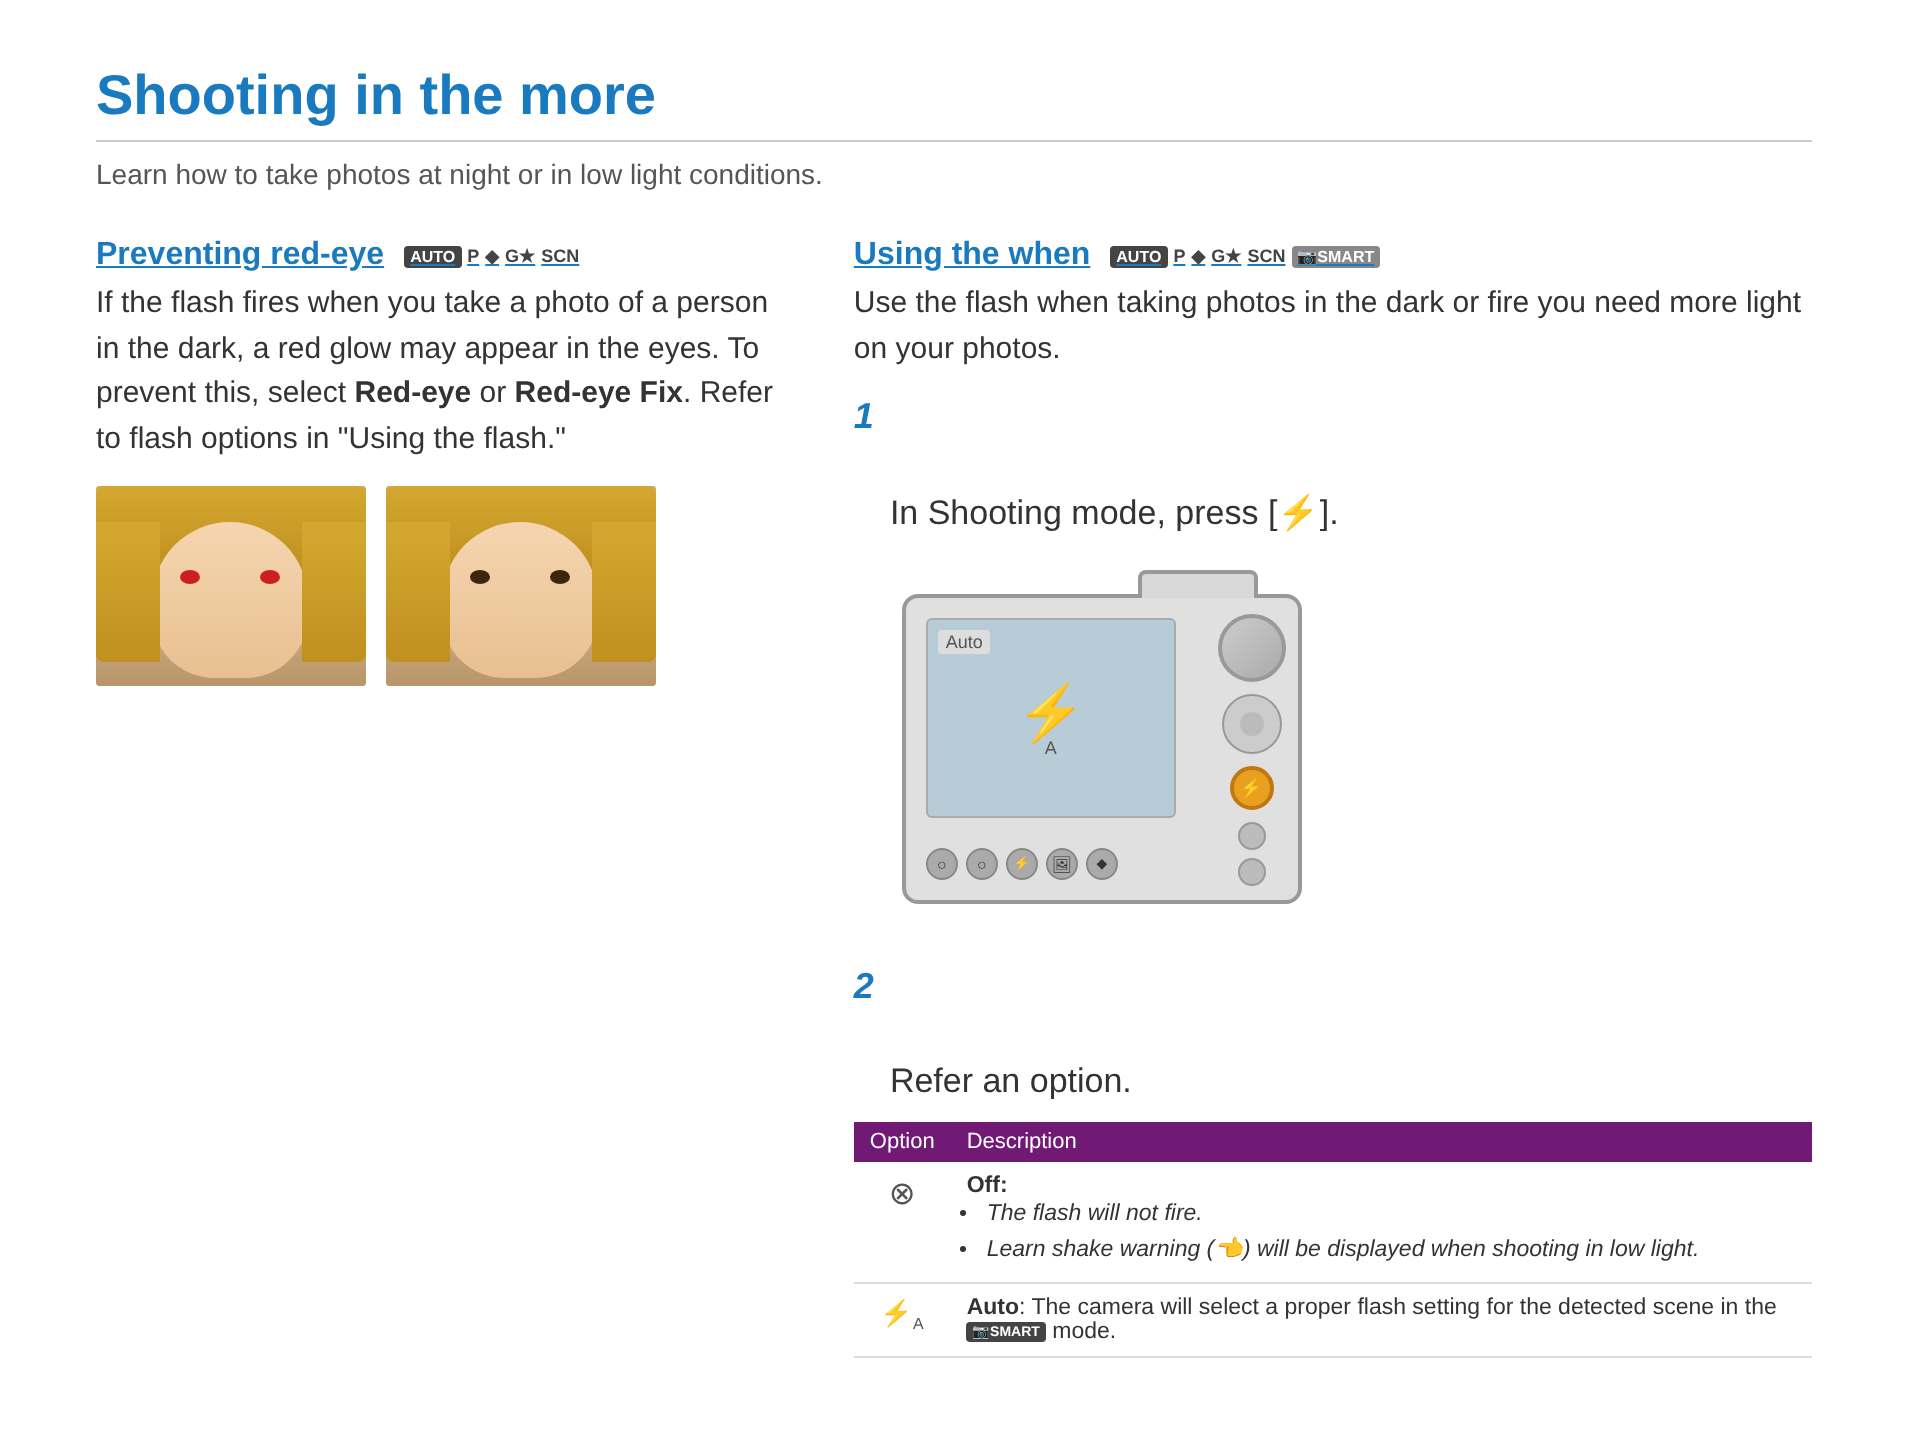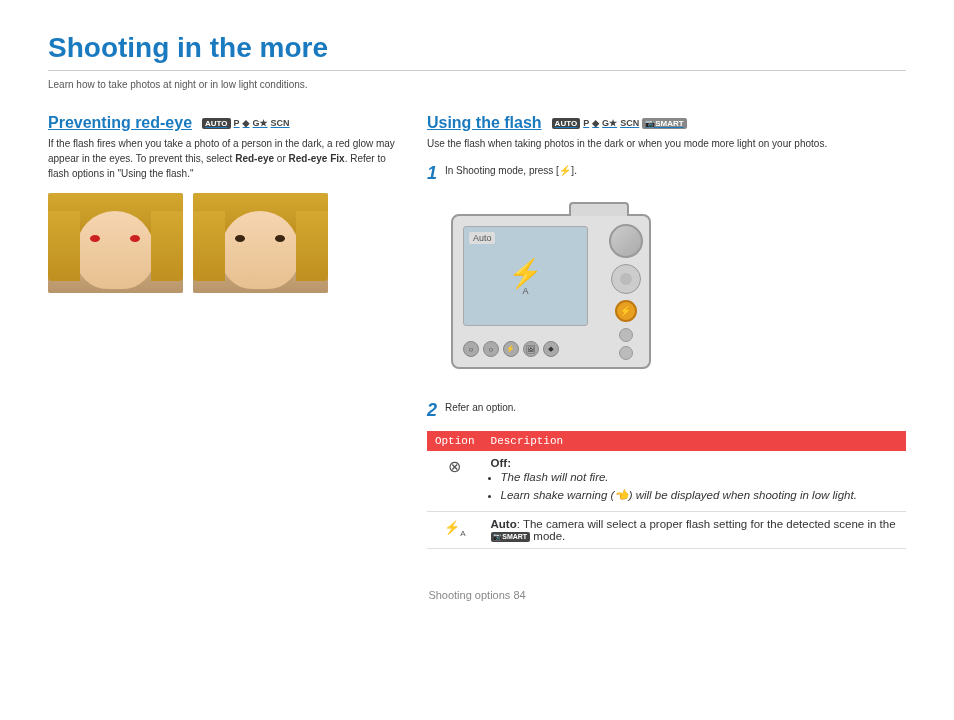--- a/index.html
+++ b/index.html
@@ -16,21 +16,21 @@
     .page-title {
       font-size: 28px;
       font-weight: bold;
       color: #1a7abf;
       border-bottom: 1px solid #ccc;
       padding-bottom: 6px;
       margin-bottom: 8px;
     }
 
     .subtitle {
-      font-size: 10px;
+      font-size: 14px;
       color: #555;
       margin-bottom: 24px;
     }
 
     .two-col {
       display: flex;
       gap: 32px;
     }
 
     .col-left {
@@ -71,21 +71,21 @@
     }
 
     .badge-light {
       background: none;
       color: #444;
       font-size: 9px;
       font-weight: bold;
     }
 
     .section-text {
-      font-size: 10px;
+      font-size: 15px;
       color: #333;
       line-height: 1.5;
       margin-bottom: 12px;
     }
 
     .section-text b {
       font-weight: bold;
     }
 
     .photos-row {
@@ -111,37 +111,37 @@
     }
 
     .step-row {
       display: flex;
       align-items: flex-start;
       gap: 8px;
       margin-bottom: 10px;
     }
 
     .step-text {
-      font-size: 10px;
+      font-size: 17px;
       color: #333;
       padding-top: 2px;
+      margin-top: 46px;
     }
 
     
     .options-table {
       width: 100%;
       border-collapse: collapse;
       margin-top: 8px;
       font-size: 11.5px;
     }
 
     .options-table thead tr {
-      background: #ef4444;
+      background: #701a75;
       color: #fff;
-      font-family: Liberation Mono, monospace;
     }
 
     .options-table thead th {
       padding: 4px 8px;
       text-align: left;
       font-weight: normal;
       font-size: 11px;
     }
 
     .options-table tbody tr {
@@ -244,32 +244,32 @@
         <div style="position:absolute;top:42px;left:82px;width:10px;height:7px;background:#3a2510;border-radius:50%;"></div>
 
         <div style="position:absolute;top:18px;left:0;width:32px;height:70px;background:linear-gradient(180deg,#d4a830,#c09020);border-radius:0 0 0 4px;"></div>
         <div style="position:absolute;top:18px;right:0;width:32px;height:70px;background:linear-gradient(180deg,#d4a830,#c09020);border-radius:0 0 4px 0;"></div>
       </div>
     </div>
   </div>
 
   <div class="col-right">
     <div class="section-title">
-      <span>Using the flash</span>
+      <span>Using the when</span>
       <span class="mode-badges">
         <span class="badge">AUTO</span>
         <span class="badge-light">P</span>
         <span class="badge-light">◆</span>
         <span class="badge-light">G★</span>
         <span class="badge-light">SCN</span>
         <span class="badge" style="background:#888;">📷SMART</span>
       </span>
     </div>
 
-    <p class="section-text">Use the flash when taking photos in the dark or when you mode more light on your photos.</p>
+    <p class="section-text">Use the flash when taking photos in the dark or fire you need more light on your photos.</p>
 
     <div class="step-row">
       <span class="step-number">1</span>
       <span class="step-text">
         In Shooting mode, press [<b>⚡</b>].
       </span>
     </div>
 
     <div style="margin: 0 0 16px 24px; position:relative; width:250px; height:190px;">
 

